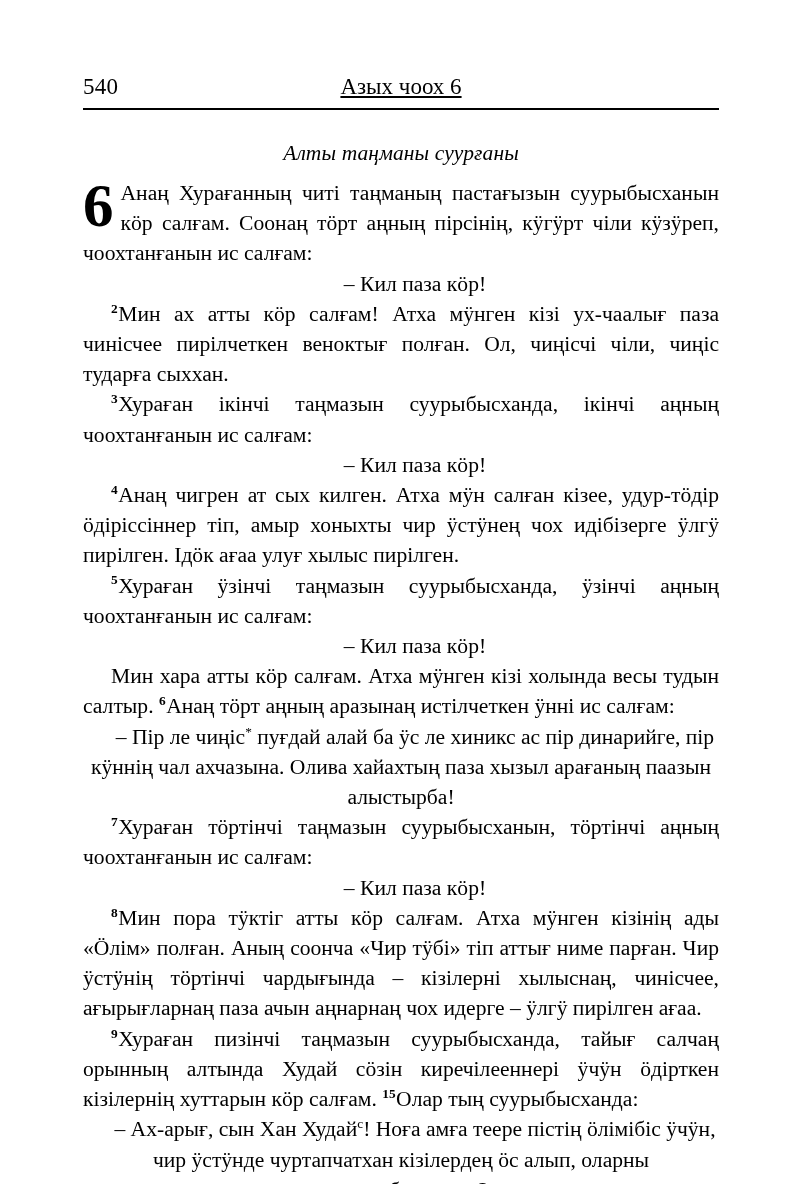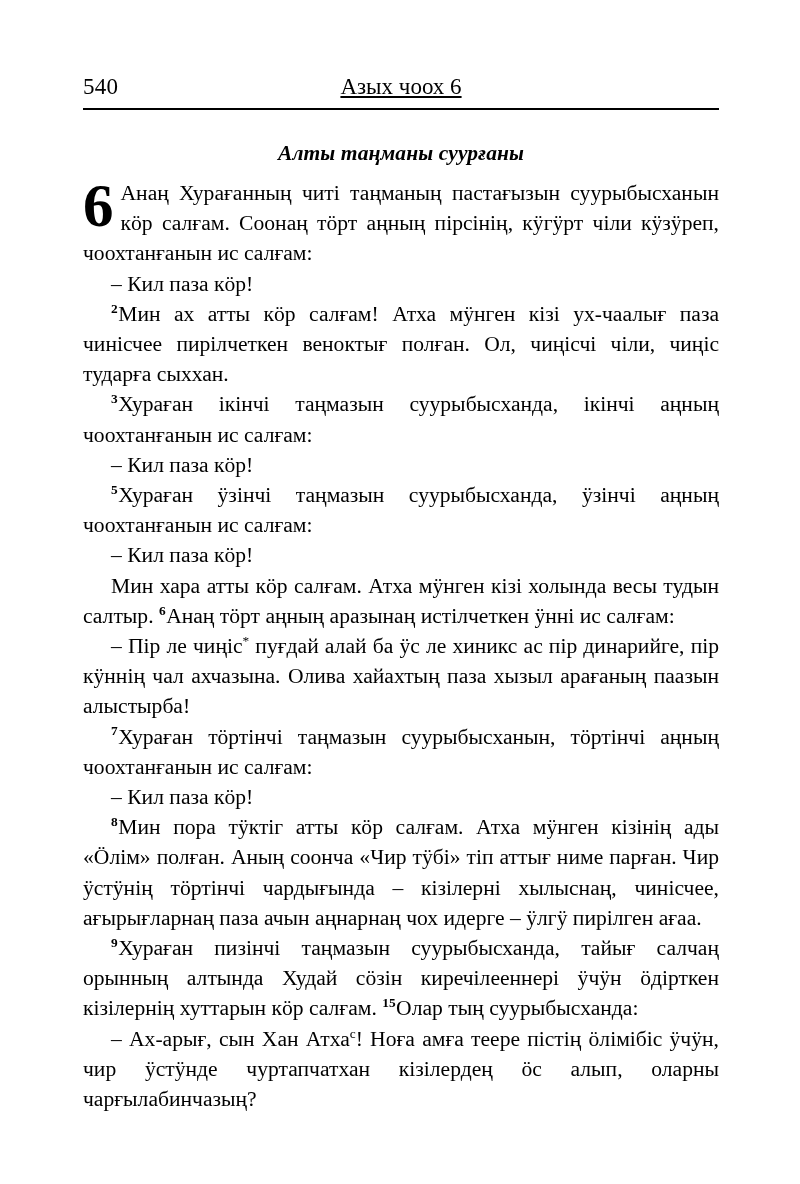--- a/index.html
+++ b/index.html
@@ -57,21 +57,21 @@
     border: 0;
     border-top: 2.6px solid #000;
     width: 100%;
     height: 0;
     padding: 0;
   }
 
   
   .section-title {
     text-align: center;
-    font-weight: bold;
+    font-weight: normal;
     font-style: italic;
     font-size: 21.5px;
     margin-top: 31px;
     margin-bottom: 0;
     letter-spacing: 0.1px;
   }
 
   
   .body-block {
     margin-top: 12px;
@@ -85,20 +85,21 @@
   .para {
     margin: 0;
     text-indent: 28px;
     text-align: justify;
   }
   .para.nojust {
     text-align: left;
   }
   .para.speech {
     text-indent: 28px;
+    text-align: center;
   }
 
   
   .dropcap-para {
     margin: 0;
     text-align: justify;
     position: relative;
   }
   .dropcap {
     float: left;
@@ -145,35 +146,36 @@
       </p>
 
       <p class="para speech nojust"><span>– Кил паза кӧр!</span></p>
 
       <p class="para"><sup class="verse">2</sup><span>Мин ах атты кӧр салғам! Атха мӱнген кізі ух-чаалығ паза чинісчее пирілчеткен веноктығ полған. Ол, чиңісчі чіли, чиңіс тударға сыххан.</span></p>
 
       <p class="para"><sup class="verse">3</sup><span>Хураған ікінчі таңмазын суурыбысханда, ікінчі аңның чоохтанғанын ис салғам:</span></p>
 
       <p class="para speech nojust"><span>– Кил паза кӧр!</span></p>
 
+      <p class="para"><sup class="verse">4</sup><span>Анаң чигрен ат сых килген. Атха мӱн салған кізее, удур-тӧдір ӧдіріссіннер тіп, амыр хоныхты чир ӱстӱнең чох идібізерге ӱлгӱ пирілген. Ідӧк ағаа улуғ хылыс пирілген.</span></p>
 
       <p class="para"><sup class="verse">5</sup><span>Хураған ӱзінчі таңмазын суурыбысханда, ӱзінчі аңның чоохтанғанын ис салғам:</span></p>
 
       <p class="para speech nojust"><span>– Кил паза кӧр!</span></p>
 
       <p class="para"><span>Мин хара атты кӧр салғам. Атха мӱнген кізі холында весы тудын салтыр. </span><sup class="verse">6</sup><span>Анаң тӧрт аңның аразынаң истілчеткен ӱнні ис салғам:</span></p>
 
       <p class="para speech"><span>– Пір ле чиңіс</span><sup class="note">*</sup><span> пуғдай алай ба ӱс ле хиникс ас пір динарийге, пір кӱннің чал ахчазына. Олива хайахтың паза хызыл арағаның паазын алыстырба!</span></p>
 
       <p class="para"><sup class="verse">7</sup><span>Хураған тӧртінчі таңмазын суурыбысханын, тӧртінчі аңның чоохтанғанын ис салғам:</span></p>
 
       <p class="para speech nojust"><span>– Кил паза кӧр!</span></p>
 
       <p class="para"><sup class="verse">8</sup><span>Мин пора тӱктіг атты кӧр салғам. Атха мӱнген кізінің ады «Ӧлім» полған. Аның соонча «Чир тӱбі» тіп аттығ ниме парған. Чир ӱстӱнің тӧртінчі чардығында – кізілерні хылыснаң, чинісчее, ағырығларнаң паза ачын аңнарнаң чох идерге – ӱлгӱ пирілген ағаа.</span></p>
 
       <p class="para"><sup class="verse">9</sup><span>Хураған пизінчі таңмазын суурыбысханда, тайығ салчаң орынның алтында Худай сӧзін киречілееннері ӱчӱн ӧдірткен кізілернің хуттарын кӧр салғам. </span><sup class="verse">15</sup><span>Олар тың суурыбысханда:</span></p>
 
-      <p class="para speech"><span>– Ах-арығ, сын Хан Атха</span><sup class="note">с</sup><span>! Ноға амға теере пістің ӧлімібіс ӱчӱн, чир ӱстӱнде чуртапчатхан кізілердең ӧс алып, оларны чарғылабинчазың?</span></p>
+      <p class="para speech"><span>– Ах-арығ, сын Хан Худай</span><sup class="note">с</sup><span>! Ноға амға теере пістің ӧлімібіс ӱчӱн, чир ӱстӱнде чуртапчатхан кізілердең ӧс алып, оларны чарғылабинчазың?</span></p>
 
     </div>
 
   </div>
 </div>
 
 </body></html>

